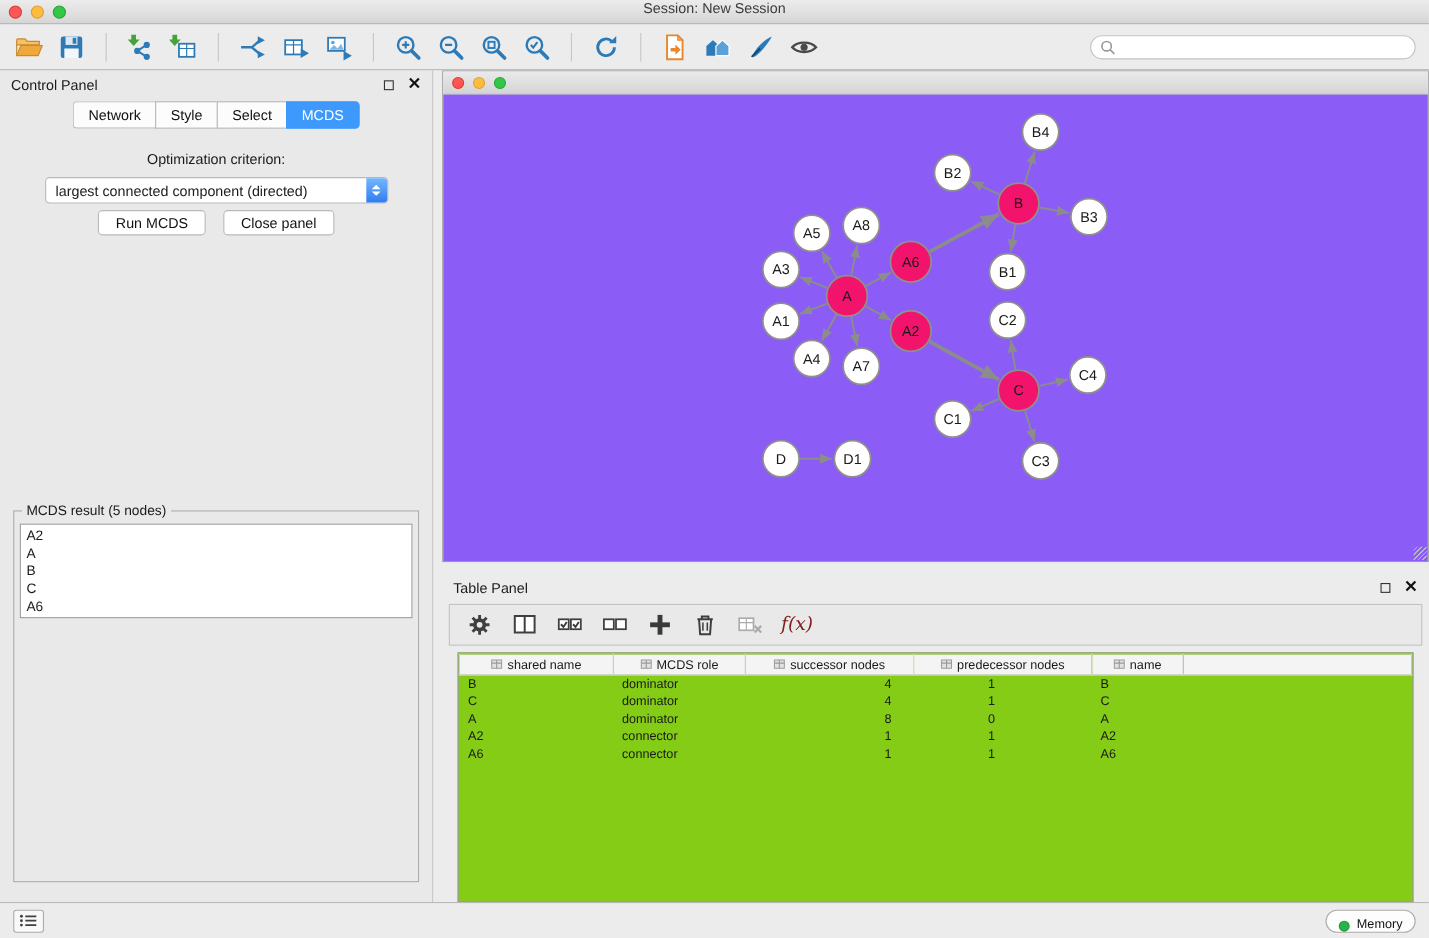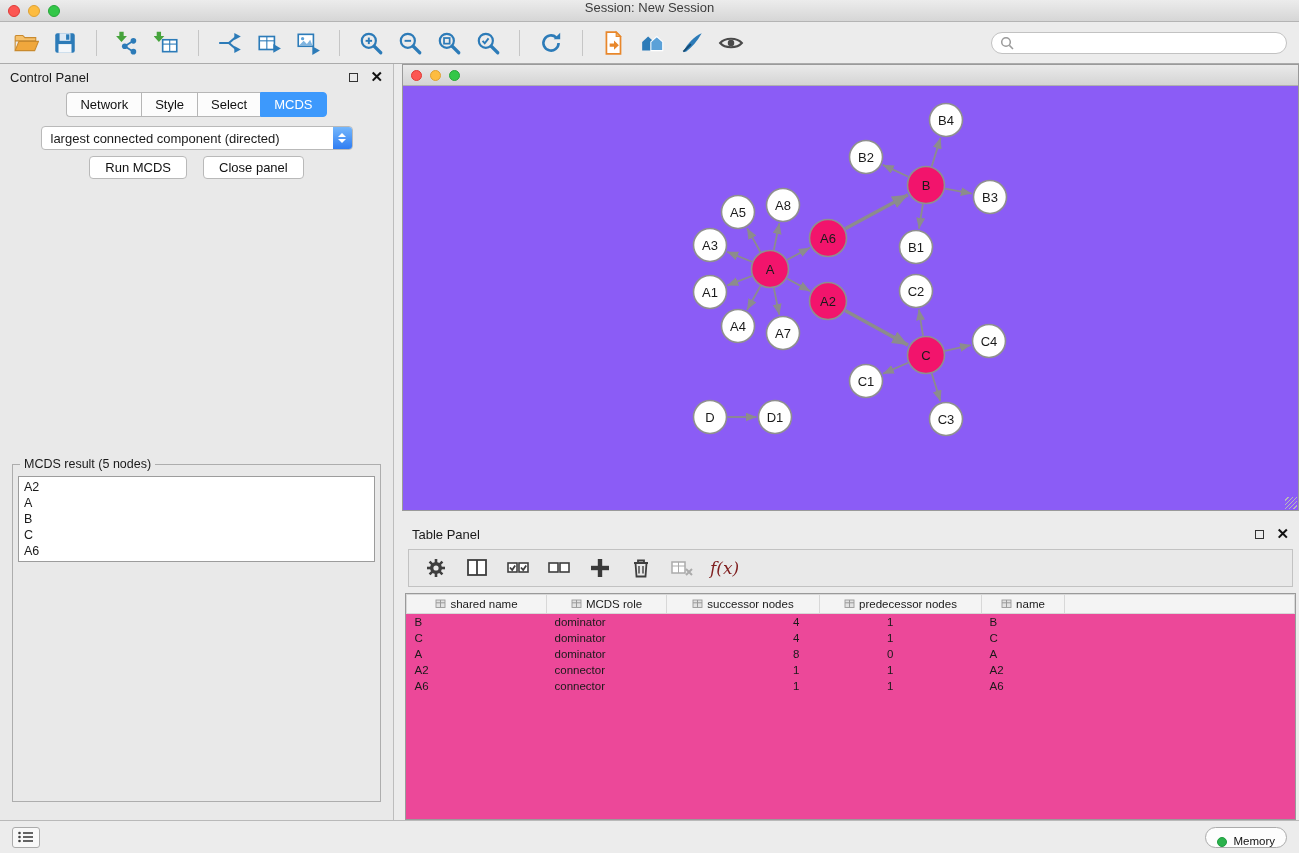--- a/index.html
+++ b/index.html
@@ -64,21 +64,21 @@
   .canvas { flex:1; background:#8b5cf6; position:relative; overflow:hidden; }
   .canvas svg { position:absolute; left:0; top:0; }
   .resize-grip { position:absolute; right:1px; bottom:1px; width:12px; height:12px; background:repeating-linear-gradient(135deg, transparent 0 2px, #B9B9B9 2px 3px); }
 
   
   .table-panel { margin-top:10px; flex:1; display:flex; flex-direction:column; background:#ECECEC; }
   .table-toolbar { height:38px; background:#E9E9E9; border:1px solid #C2C2C2; margin:2px 6px 0; display:flex; align-items:center; gap:15px; padding:0 14px; flex:none; }
   .tt-icon { width:26px; height:26px; display:flex; align-items:center; justify-content:center; }
   .fx-label { font-family:"DejaVu Serif", serif; font-style:italic; color:#7f1d1d; font-size:17px; }
 
-  .table-wrap { margin:6px 3px 0; background:#ec4899; border:1px solid #9A9A9A; flex:1; overflow:hidden; }
+  .table-wrap { margin:6px 14px 0; background:#84cc16; border:1px solid #9A9A9A; flex:1; overflow:hidden; }
   table { border-collapse:collapse; width:100%; table-layout:fixed; font-size:11.5px; }
   th { background:#F4F4F4; border:1px solid #D8D8D8; height:19px; font-weight:normal; font-size:11.5px; text-align:center; white-space:nowrap; overflow:hidden; }
   th .sort-ico { display:inline-block; vertical-align:-1px; margin-right:4px; }
   td { height:16px; white-space:nowrap; overflow:hidden; }
   .c0 { width:140px; } .c1 { width:120px; } .c2 { width:153px; } .c3 { width:162px; } .c4 { width:83px; }
   td.c0, td.c1, td.c4 { text-align:left; padding-left:8px; }
   td.c2 { text-align:right; padding-right:20px; }
   td.c3 { text-align:right; padding-right:88px; }
 
   .table-tabs { height:27px; display:flex; justify-content:center; align-items:center; background:#fff; margin:0 6px 6px; border:1px solid #C6C6C6; border-top:none; flex:none; }
@@ -243,20 +243,21 @@
         <span class="float-box"></span>
         <span class="close-x">✕</span>
       </span>
     </div>
     <div class="cp-tabs" id="cp-tabs">
         <div class="cp-tab">Network</div>
         <div class="cp-tab">Style</div>
         <div class="cp-tab">Select</div>
         <div class="cp-tab active">MCDS</div>
       </div>
+    <div class="opt-label">Optimization criterion:</div>
     <div class="dropdown">
       <span>largest connected component (directed)</span>
       <span class="stepper">
           <span class="tri-up"></span>
           <span class="tri-down"></span>
         </span>
     </div>
     <div class="cp-buttons">
       <button>Run MCDS</button>
       <button>Close panel</button>

